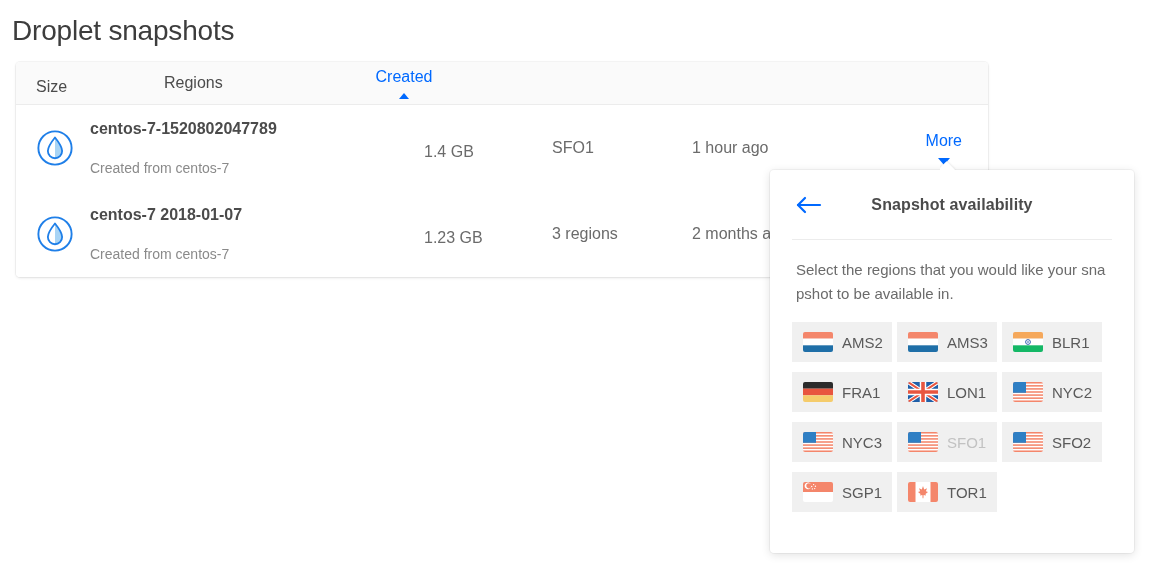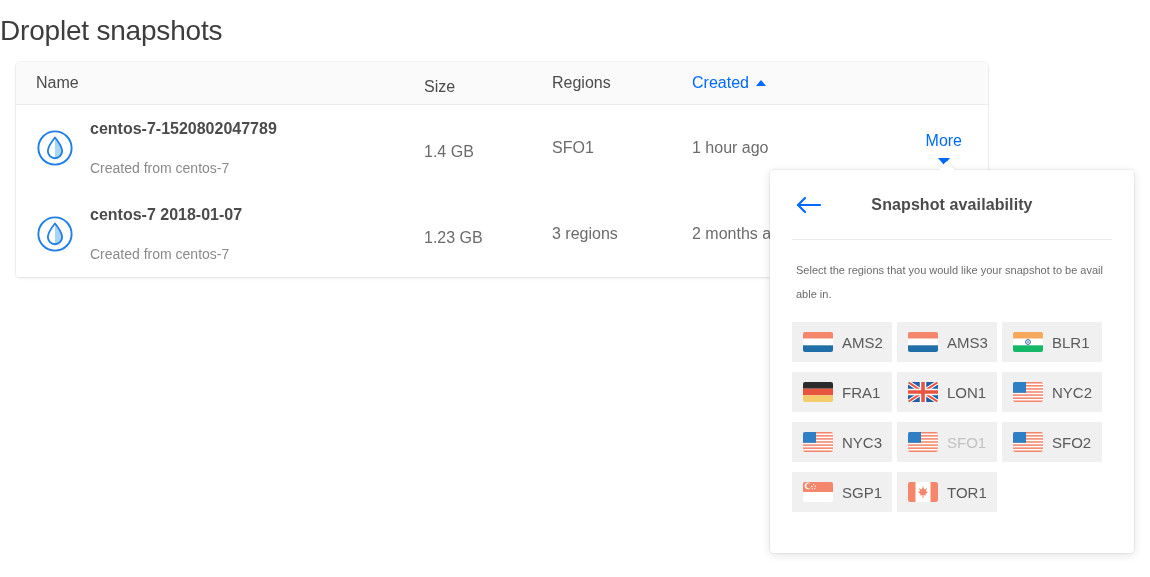--- a/index.html
+++ b/index.html
@@ -16,21 +16,21 @@
     position: relative;
     width: 1150px;
     height: 577px;
     overflow: hidden;
     background: #ffffff;
   }
 
   
   .page-title {
     position: absolute;
-    left: 0;
+    left: 12px;
     top: 14px;
     font-size: 28px;
     font-weight: 400;
     color: #3d3d3d;
     letter-spacing: -0.2px;
     line-height: 34px;
     white-space: nowrap;
   }
 
   
@@ -60,20 +60,21 @@
     font-weight: 400;
     white-space: nowrap;
   }
 
   .th.sorted {
     color: #0069ff;
     display: flex;
     align-items: center;
     gap: 7px;
     cursor: pointer;
+    flex-direction: column;
   }
 
   .sort-caret {
     display: inline-block;
     width: 0; height: 0;
     border-left: 5px solid transparent;
     border-right: 5px solid transparent;
     border-bottom: 6px solid #0069ff;
   }
 
@@ -203,21 +204,21 @@
   }
 
   .popover-divider {
     height: 1px;
     background: #ececec;
     margin: 0 22px;
   }
 
   .popover-desc {
     margin: 18px 26px 0 26px;
-    font-size: 11px;
+    font-size: 15px;
     line-height: 24px;
     color: #6b6b6b;
     width: 312px;
     word-break: break-all;
   }
 
   .region-grid {
     margin: 16px 0 0 22px;
     display: grid;
     grid-template-columns: repeat(3, 100px);
@@ -257,21 +258,20 @@
 </head>
 <body>
 
 <div id="root">
 
   <h1 class="page-title">Droplet snapshots</h1>
 
   <div class="table-card">
 
     <div class="table-header">
-      <div class="th col-name">Name</div>
       <div class="th col-size">Size</div>
       <div class="th col-regions">Regions</div>
       <div class="th col-created sorted">
         <span>Created</span>
         <span class="sort-caret"></span>
       </div>
       <div class="col-action"></div>
     </div>
 
     <div id="rows-container">

